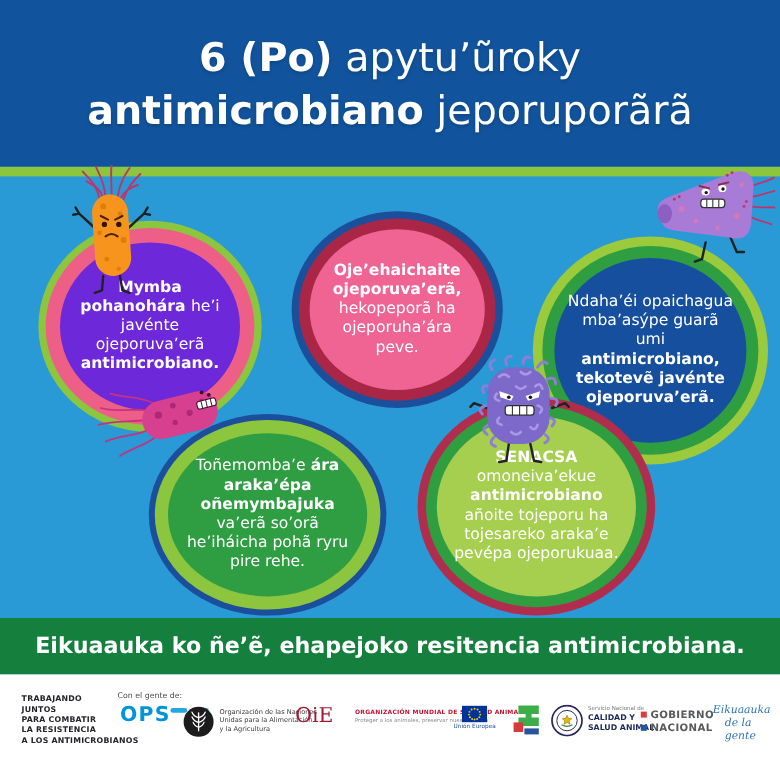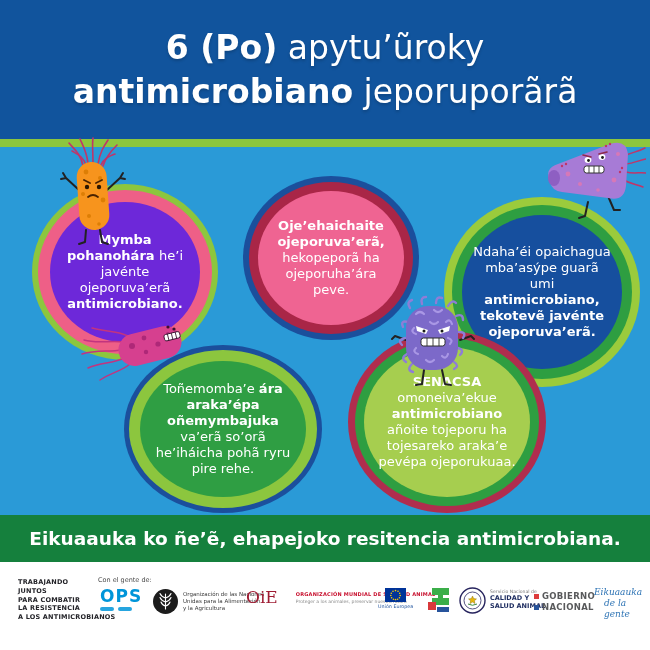--- a/index.html
+++ b/index.html
@@ -42,21 +42,21 @@
   #bubble5 .mid{background:#2E9E41;padding:9px;}
   #bubble5 .fill{background:#A6CE4F;}
 
   .character{position:absolute;}
 
   
   .wt-block{position:absolute;left:18px;top:16px;color:#232328;font-weight:bold;
     font-size:6.5px;line-height:1.35;letter-spacing:.2px;}
   .support-label{position:absolute;left:98px;top:14px;font-size:6.5px;color:#4a4a4a;}
   .logo{position:absolute;display:flex;align-items:center;}
-  .ops{left:100px;top:26px;flex-direction:column;align-items:flex-start;}
+  .ops{left:100px;top:26px;flex-direction:row;align-items:flex-start;}
   .ops .ops-word{color:#0095D9;font-weight:bold;font-size:17px;letter-spacing:1px;line-height:1;}
   .ops .ops-marks{display:flex;gap:4px;margin-top:2px;}
   .ops .ops-marks span{display:block;width:14px;height:4px;background:#0095D9;border-radius:2px;opacity:.85;}
   .fao{left:152px;top:26px;gap:4px;}
   .fao-text{font-size:5.5px;color:#3a3a3a;line-height:1.3;}
   .oie{left:246px;top:27px;gap:18px;}
   .oie-word{font-family:"DejaVu Serif","Liberation Serif",serif;color:#9E1B32;font-size:17px;line-height:1;}
   .oie-text1{font-size:5px;font-weight:bold;color:#C8102E;letter-spacing:.2px;}
   .oie-text2{font-size:4.5px;color:#8a8a8a;margin-top:2px;}
   .eu{left:378px;top:26px;flex-direction:column;}

